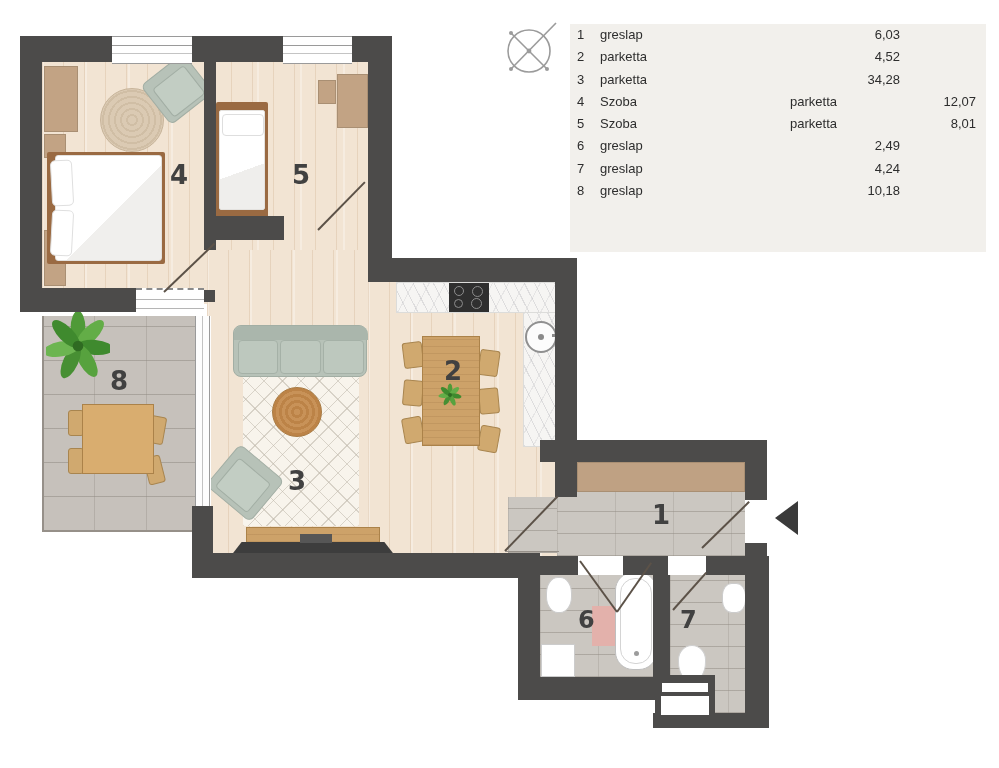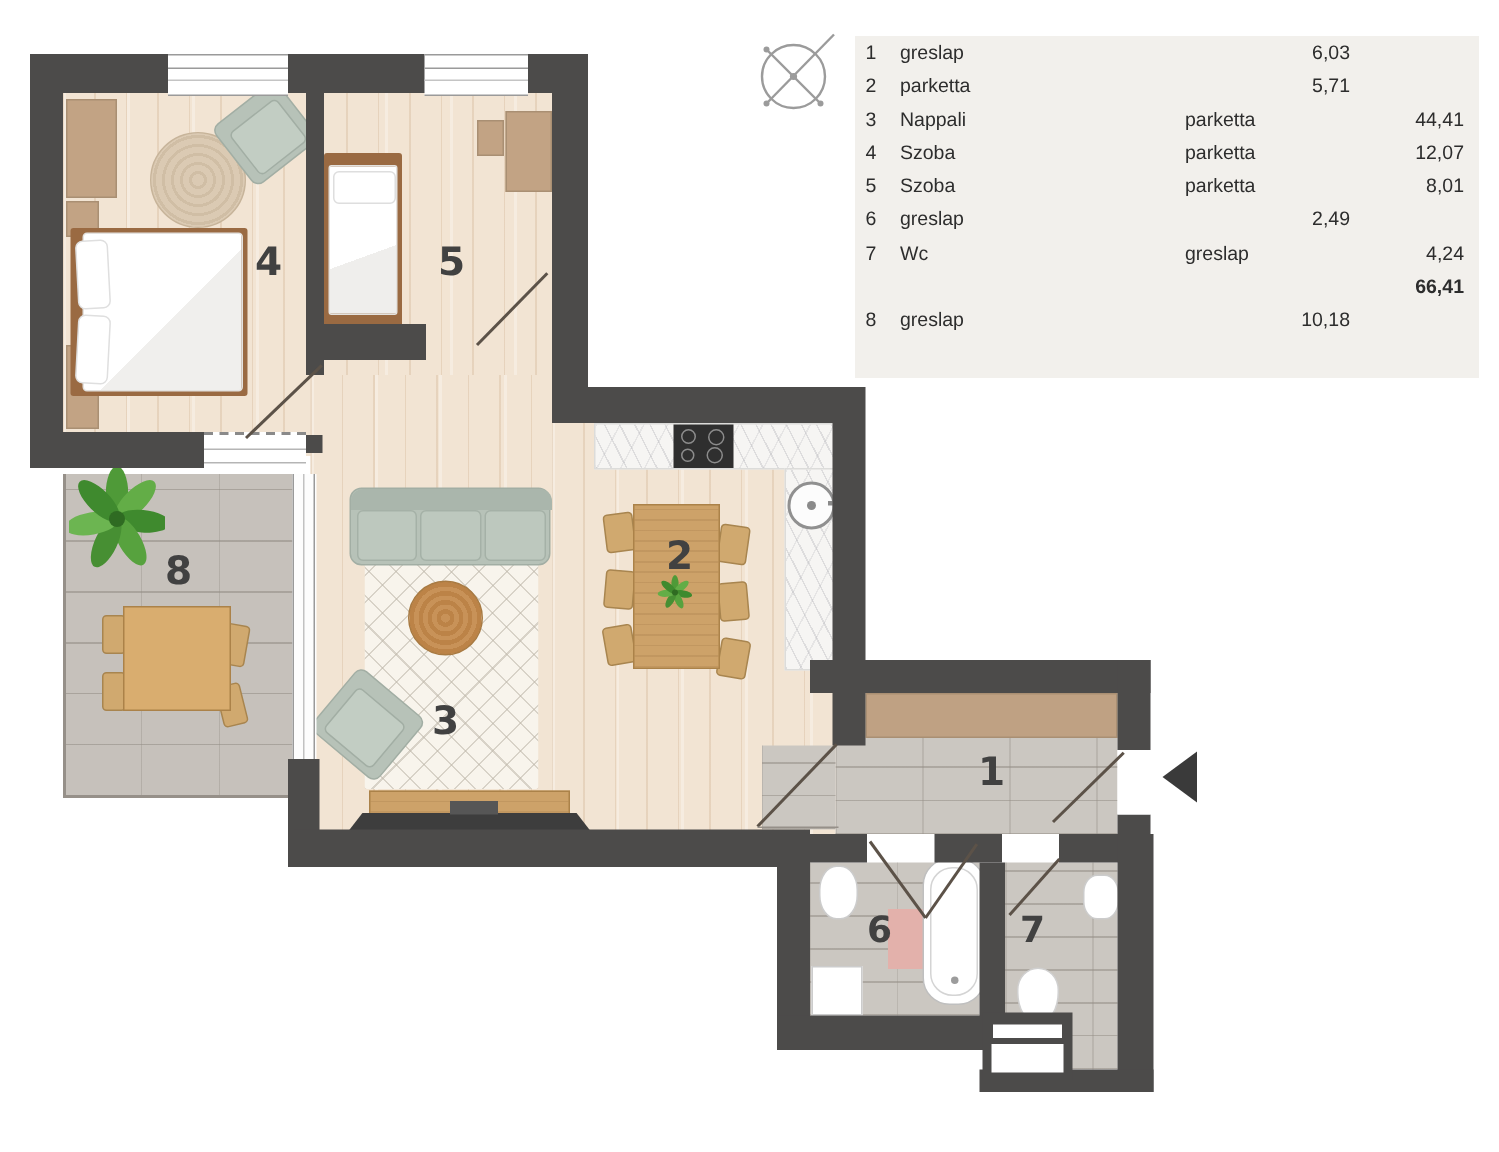--- a/index.html
+++ b/index.html
@@ -245,57 +245,49 @@
 
   <div class="panel">
     <div class="trow">
       <span class="tnum">1</span>
       <span>greslap</span>
       <span class="tarea">6,03</span>
     </div>
     <div class="trow">
       <span class="tnum">2</span>
       <span>parketta</span>
-      <span class="tarea">5,71</span>
+      <span class="tarea">4,52</span>
     </div>
     <div class="trow">
       <span class="tnum">3</span>
-      <span>Nappali</span>
-      <span>parketta</span>
-      <span class="tarea">44,41</span>
+      <span>parketta</span>
+      <span class="tarea">34,28</span>
     </div>
     <div class="trow">
       <span class="tnum">4</span>
       <span>Szoba</span>
       <span>parketta</span>
       <span class="tarea">12,07</span>
     </div>
     <div class="trow">
       <span class="tnum">5</span>
       <span>Szoba</span>
       <span>parketta</span>
       <span class="tarea">8,01</span>
     </div>
     <div class="trow">
       <span class="tnum">6</span>
       <span>greslap</span>
       <span class="tarea">2,49</span>
     </div>
     <div class="trow">
       <span class="tnum">7</span>
-      <span>Wc</span>
       <span>greslap</span>
       <span class="tarea">4,24</span>
     </div>
-    <div class="trow total">
-      <span class="tnum"></span>
-      <span></span>
-      <span></span>
-      <span class="tarea">66,41</span>
-    </div>
     <div class="trow">
       <span class="tnum">8</span>
       <span>greslap</span>
       <span class="tarea">10,18</span>
     </div>
   </div>
 
 </div>
 
 </body></html>

